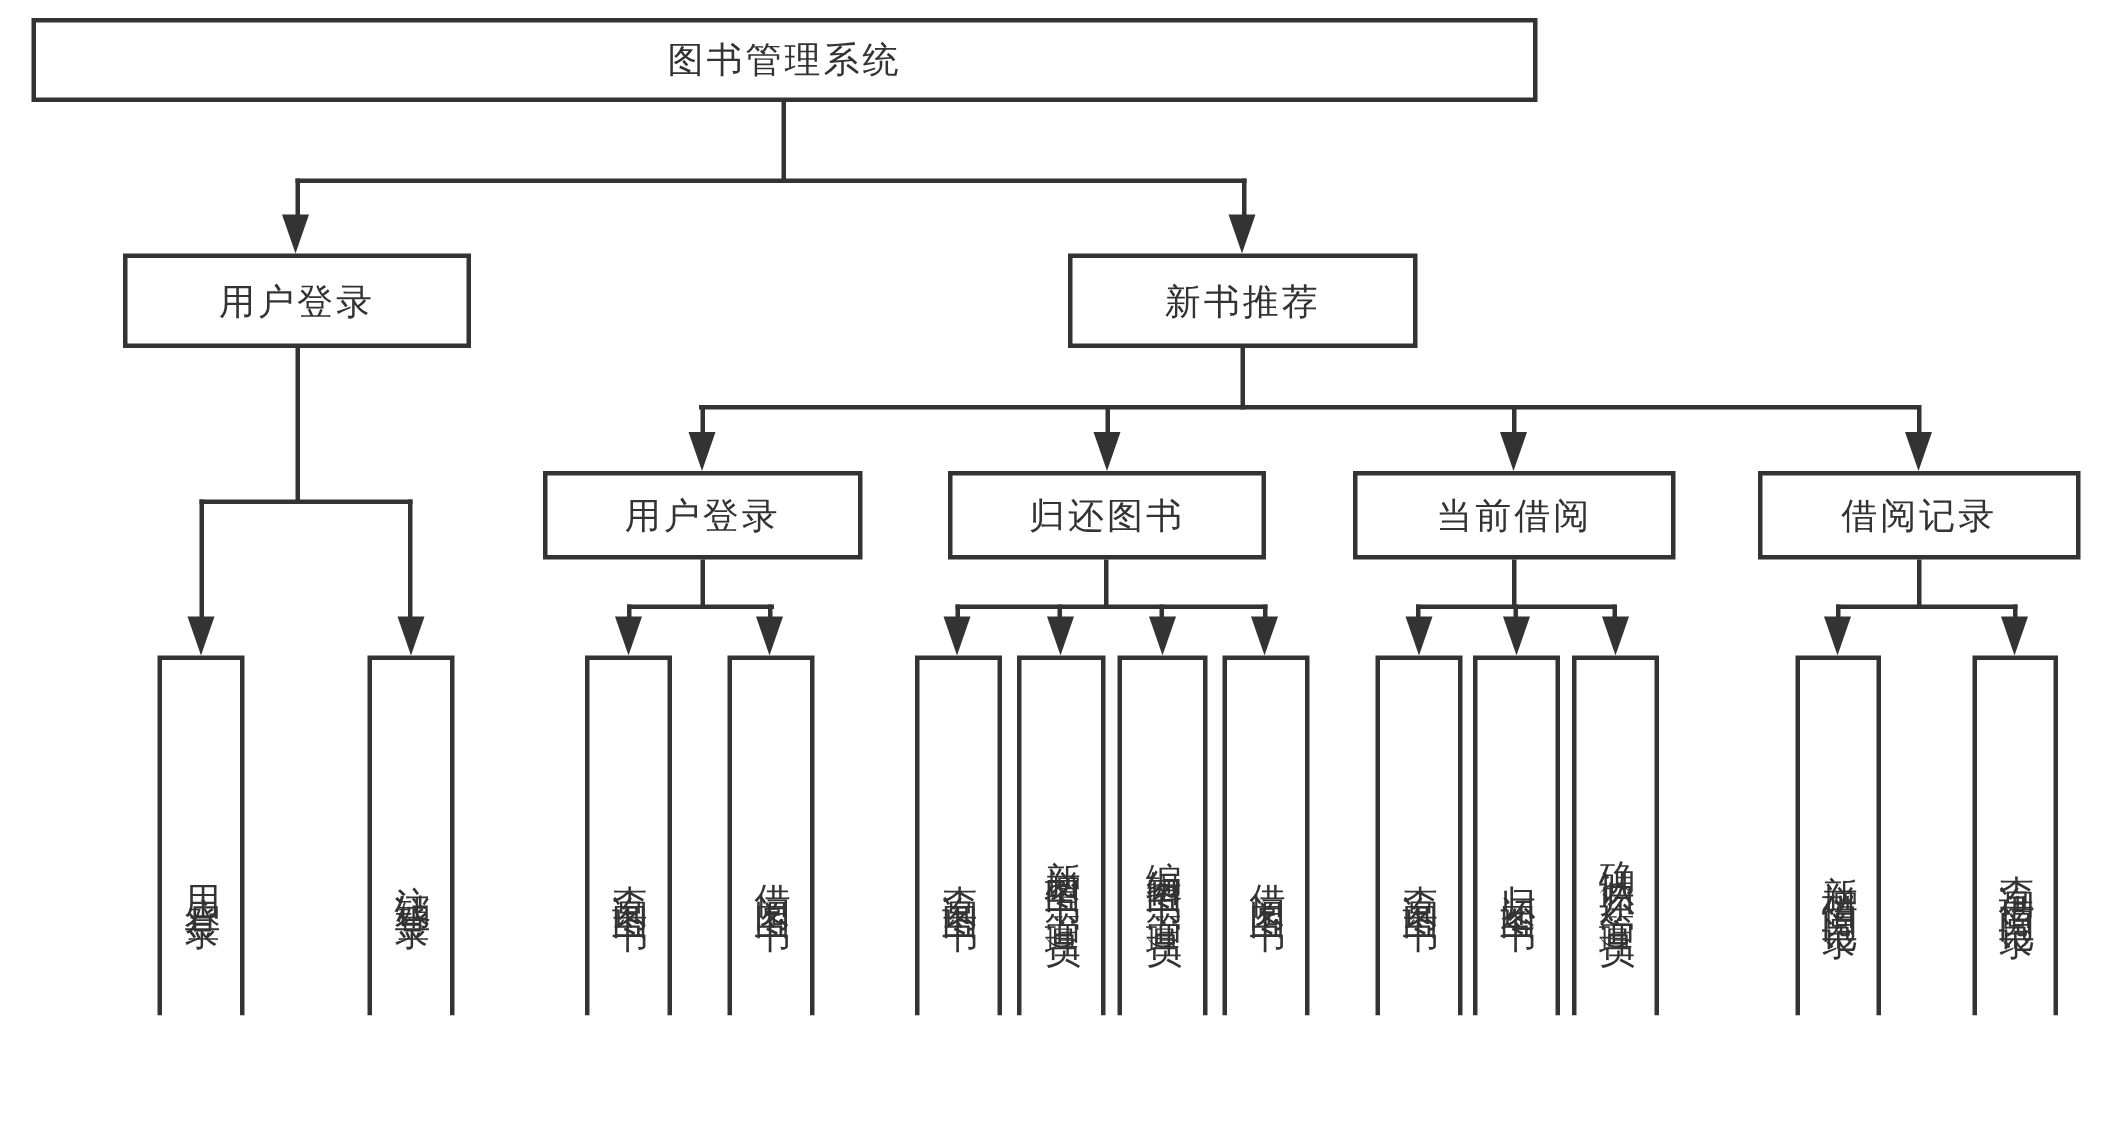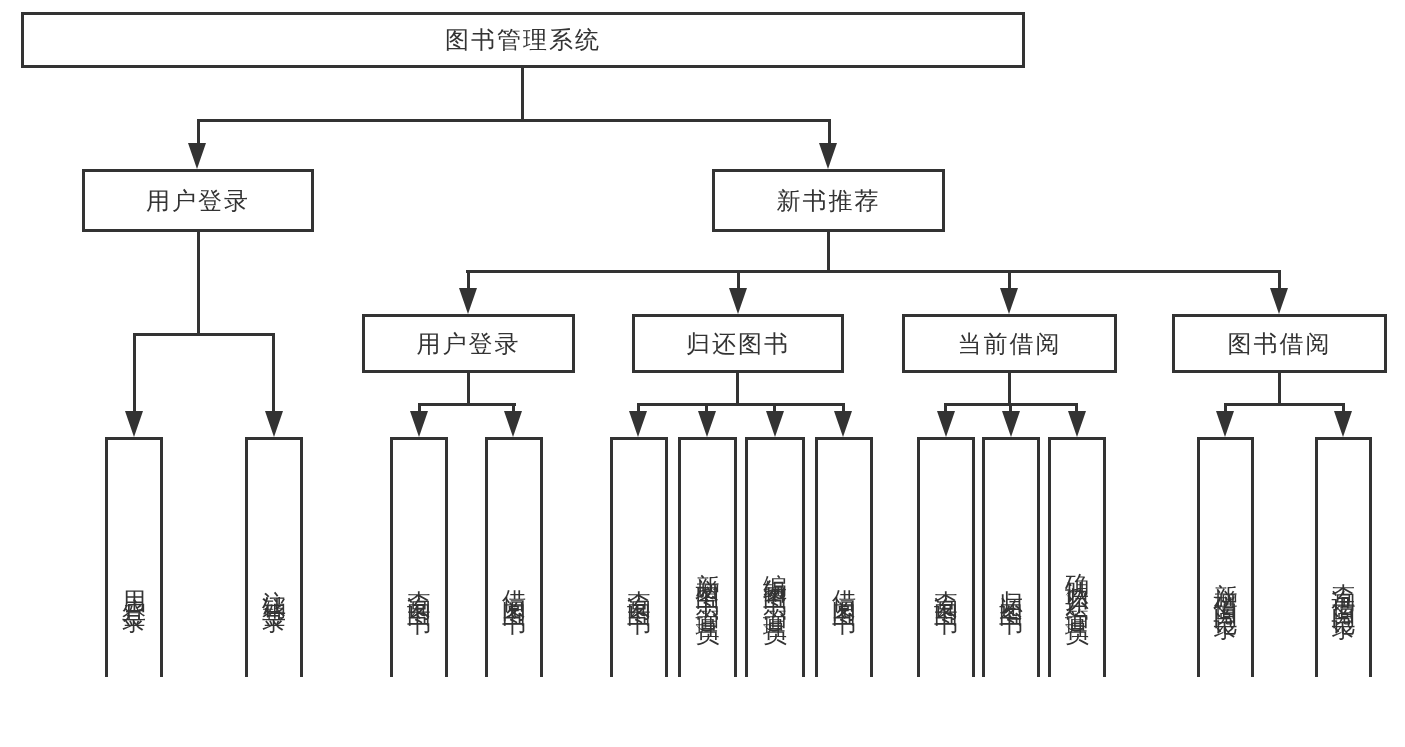--- a/index.html
+++ b/index.html
@@ -85,21 +85,21 @@
   <div class="vline" style="left:1008px; top:270px; height:22px;"></div>
   <div class="vline" style="left:1278px; top:270px; height:22px;"></div>
   <div class="arrow" style="left:459px; top:288px;"></div>
   <div class="arrow" style="left:729px; top:288px;"></div>
   <div class="arrow" style="left:1000px; top:288px;"></div>
   <div class="arrow" style="left:1270px; top:288px;"></div>
 
   <div class="box h" style="left:362px; top:314px; width:213px; height:59px;">用户登录</div>
   <div class="box h" style="left:632px; top:314px; width:212px; height:59px;">归还图书</div>
   <div class="box h" style="left:902px; top:314px; width:215px; height:59px;">当前借阅</div>
-  <div class="box h" style="left:1172px; top:314px; width:215px; height:59px;">图书借阅</div>
+  <div class="box h" style="left:1172px; top:314px; width:215px; height:59px;">借阅记录</div>
 
   <div class="vline" style="left:467px; top:373px; height:33px;"></div>
   <div class="hline" style="left:418px; top:403px; width:98px;"></div>
   <div class="vline" style="left:418px; top:403px; height:12px;"></div>
   <div class="vline" style="left:512px; top:403px; height:12px;"></div>
   <div class="arrow" style="left:410px; top:411px;"></div>
   <div class="arrow" style="left:504px; top:411px;"></div>
 
   <div class="vline" style="left:736px; top:373px; height:33px;"></div>
   <div class="hline" style="left:637px; top:403px; width:208px;"></div>

